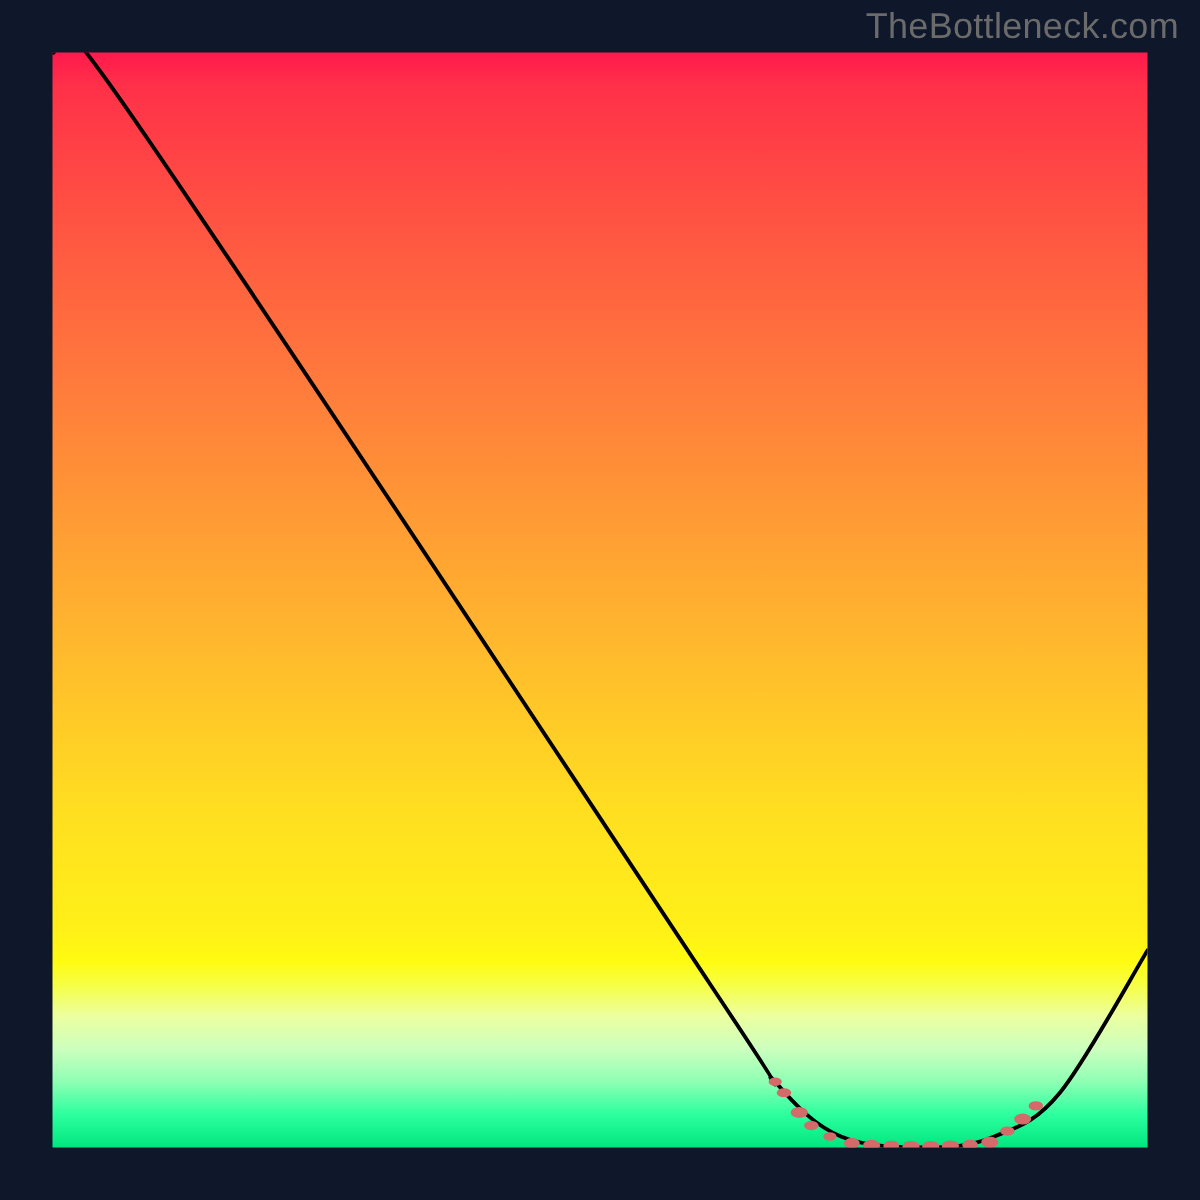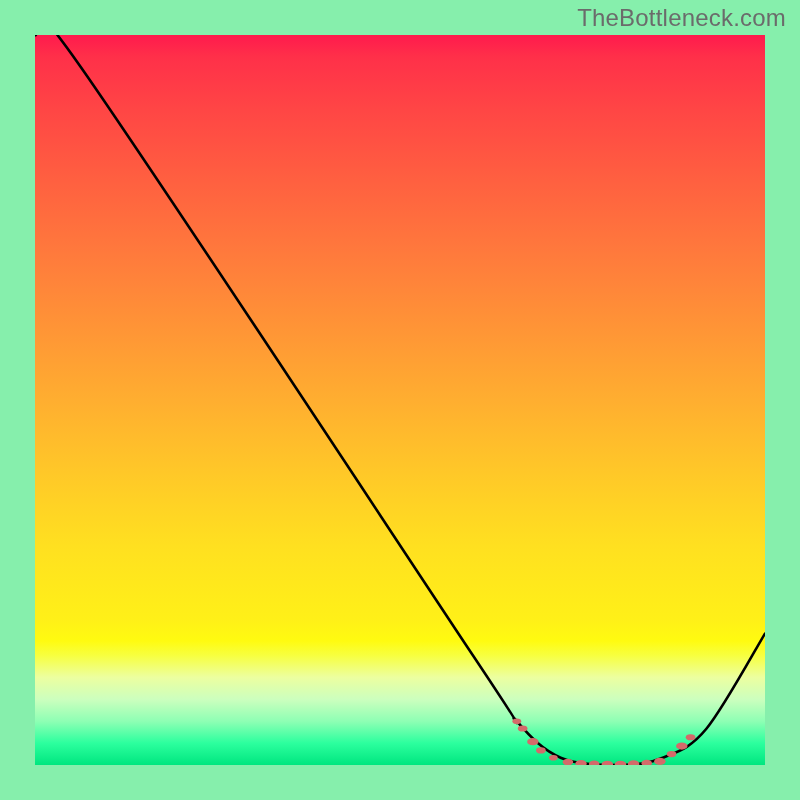--- a/index.html
+++ b/index.html
@@ -7,21 +7,21 @@
     padding: 0;
     width: 800px;
     height: 800px;
     background: #000000;
     overflow: hidden;
   }
   .container {
     position: relative;
     width: 800px;
     height: 800px;
-    background: #86efac;
+    background: #0f172a;
   }
   .watermark {
     position: absolute;
     top: 4px;
     right: 14px;
     color: #6b6b6b;
     font-family: Arial, Helvetica, sans-serif;
     font-size: 24px;
     font-weight: 400;
     letter-spacing: 0.2px;

